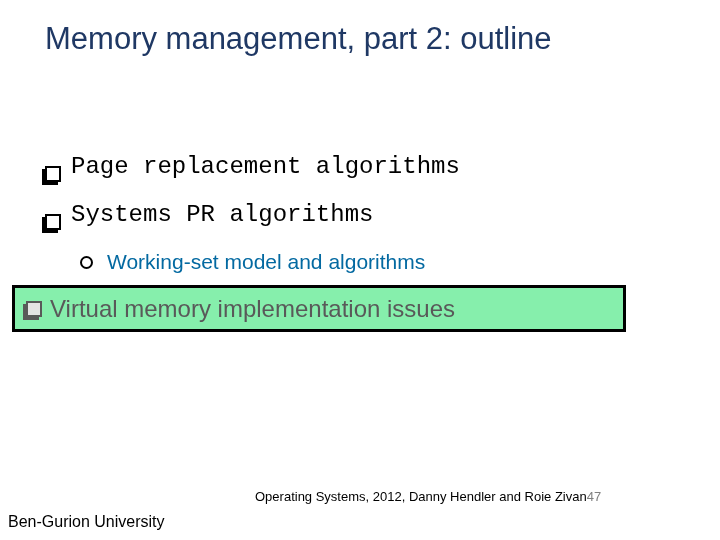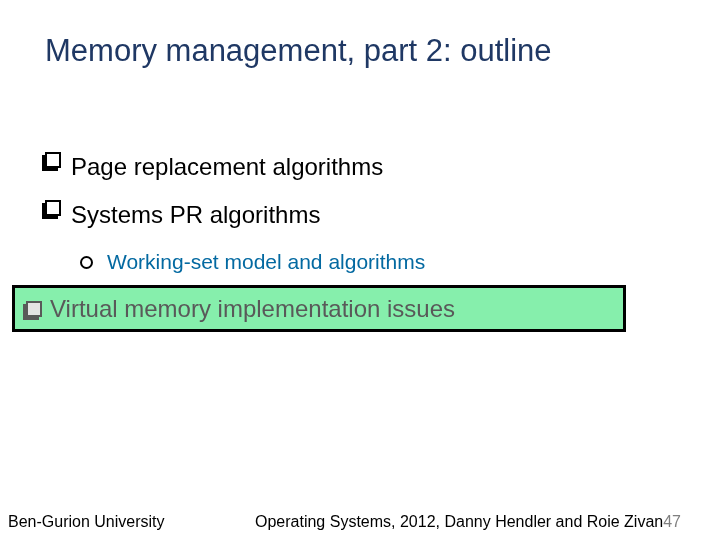--- a/index.html
+++ b/index.html
@@ -11,33 +11,34 @@
     position: relative;
     width: 720px;
     height: 540px;
     background: #ffffff;
     overflow: hidden;
     font-family: "Liberation Sans", sans-serif;
   }
   .slide-title {
     position: absolute;
     left: 45px;
-    top: 32px;
+    top: 20px;
     font-size: 31px;
     line-height: 1.2;
     font-weight: 400;
     color: #1f3864;
     white-space: nowrap;
   }
   .bullet-row {
     position: absolute;
     left: 42px;
     display: flex;
-    align-items: flex-start;
+    align-items: flex-end;
     white-space: nowrap;
+    font-family: Liberation Mono, monospace;
   }
   .bullet-row.b1 { top: 152px; }
   .bullet-row.b2 { top: 200px; }
   .checkbox-bullet {
     display: inline-block;
     width: 12px;
     height: 12px;
     border: 2px solid #000000;
     background: #ffffff;
     box-shadow: -3px 3px 0 0 #000000;
@@ -99,22 +100,22 @@
     position: absolute;
     left: 8px;
     top: 513px;
     font-size: 16px;
     color: #000000;
     white-space: nowrap;
   }
   .footer-center {
     position: absolute;
     left: 255px;
-    top: 513px;
-    font-size: 16px;
+    top: 489px;
+    font-size: 13px;
     color: #000000;
     white-space: nowrap;
     text-align: center;
   }
   .footer-page-number {
     color: #808080;
   }
 </style>
 </head>
 <body>

